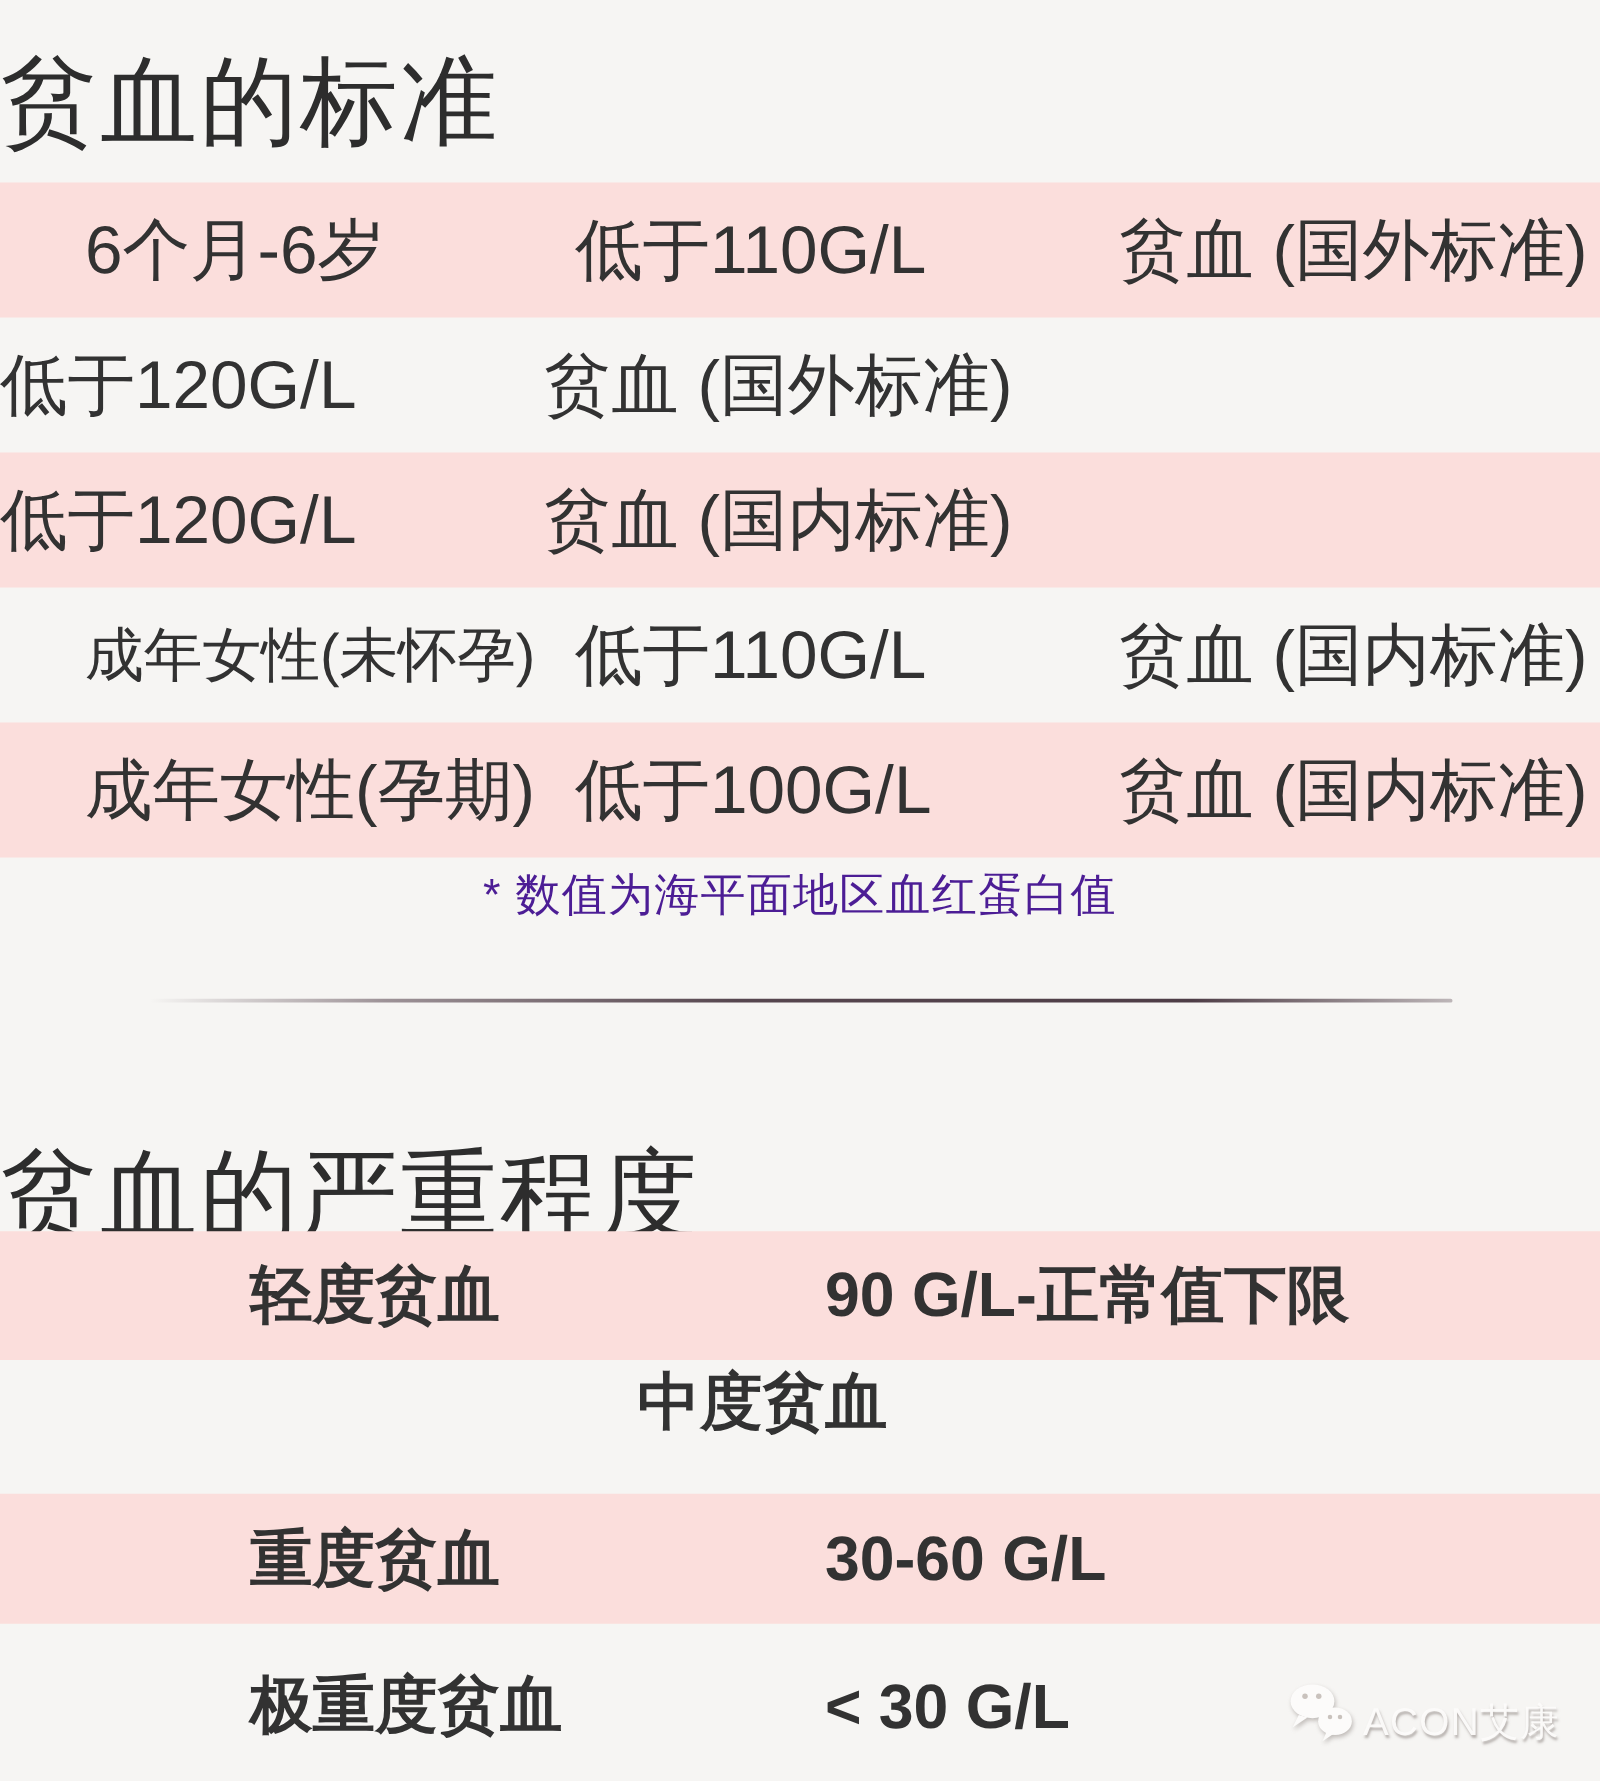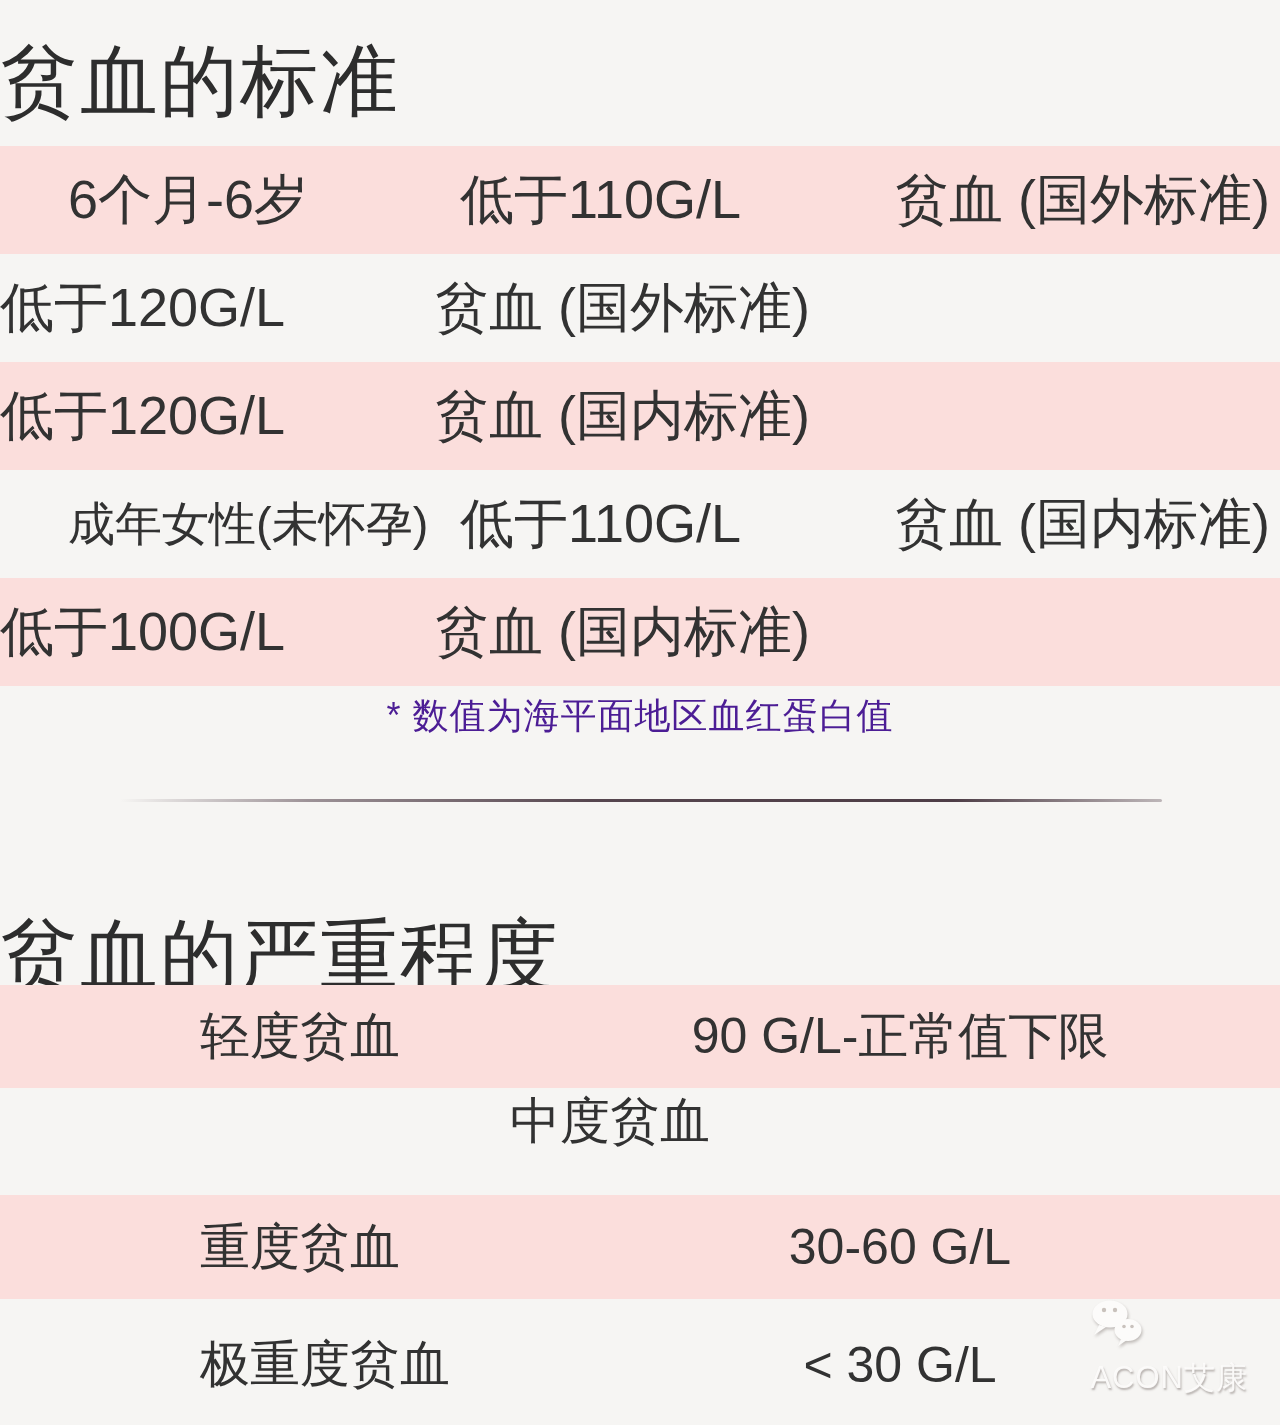--- a/index.html
+++ b/index.html
@@ -60,35 +60,35 @@
       rgba(84,65,75,0.35) 100%);
     border-radius:2px;
   }
 
   
   .table2{position:absolute;top:985px;left:0;width:1280px;}
   .t2row{
     display:flex;align-items:center;
     font-size:50px;
     white-space:nowrap;
+    font-weight:bold;
   }
   .t2row.r1{height:103px;}
   .t2row.r2{height:107px;flex-direction:column;}
   .t2row.r3{height:104px;}
   .t2row.r4{height:131px;}
   .t2row .l2{margin-left:200px;width:460px;}
-  .t2row .v2{width:480px;text-align:center;}
+  .t2row .v2{width:480px;}
 
   
   .watermark{
     position:absolute;
     right:32px;bottom:26px;
-    display:flex;align-items:flex-start;
+    display:flex;align-items:flex-end;
     gap:6px;
-    flex-direction:column;
   }
   .wm-icon{
     filter:drop-shadow(1px 2px 1.5px rgba(125,115,110,0.45));
   }
   .wm-text{
     font-size:31px;
     letter-spacing:1px;
     color:rgba(252,251,250,0.96);
     text-shadow:1px 2px 2px rgba(120,110,105,0.5);
     white-space:nowrap;
@@ -114,20 +114,21 @@
     <div class="t1row pink">
       <div class="c2">低于120G/L</div>
       <div class="c3">贫血 (国内标准)</div>
     </div>
     <div class="t1row">
       <div class="c1 small">成年女性(未怀孕)</div>
       <div class="c2">低于110G/L</div>
       <div class="c3">贫血 (国内标准)</div>
     </div>
     <div class="t1row pink">
+      <div class="c1">成年女性(孕期)</div>
       <div class="c2">低于100G/L</div>
       <div class="c3">贫血 (国内标准)</div>
     </div>
   </div>
 
   <div class="note">*  数值为海平面地区血红蛋白值</div>
 
   <div class="divider"></div>
 
   <div class="big-title title-2">贫血的严重程度</div>

